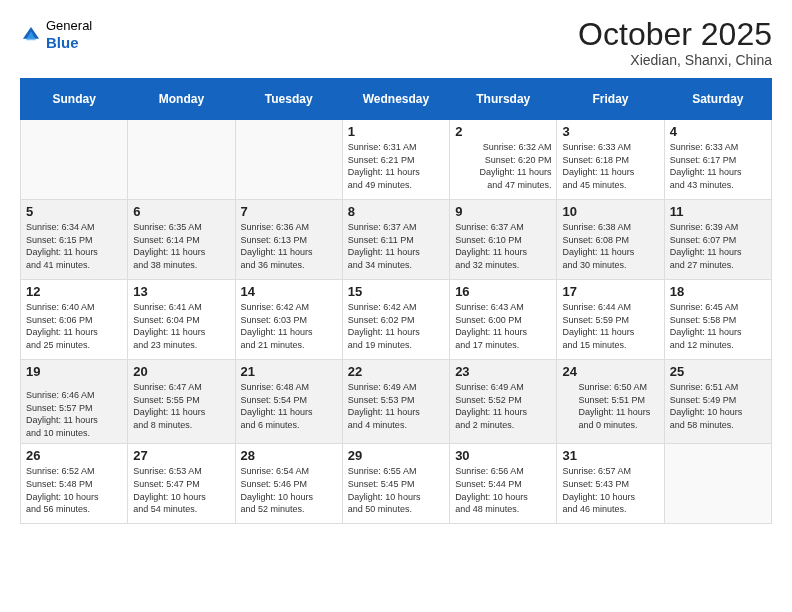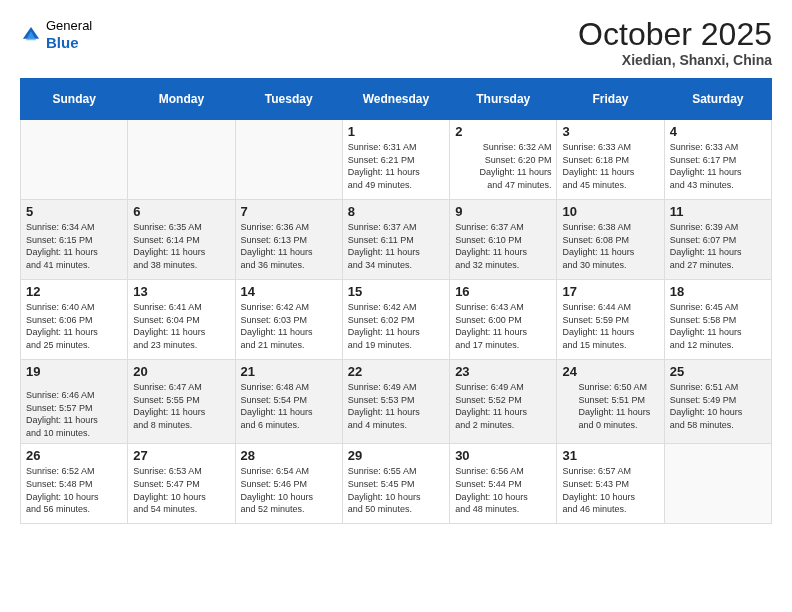--- a/index.html
+++ b/index.html
@@ -46,21 +46,20 @@
     .month-title {
       font-size: 32px;
       font-weight: 300;
       color: #222;
       line-height: 1;
     }
     .location {
       font-size: 14px;
       color: #444;
       margin-top: 2px;
-      font-weight: bold;
     }
     .calendar {
       width: 100%;
       border-collapse: collapse;
       border: 1px solid #ccc;
     }
     .calendar th {
       background-color: #1565C0;
       color: #fff;
       font-size: 12px;

